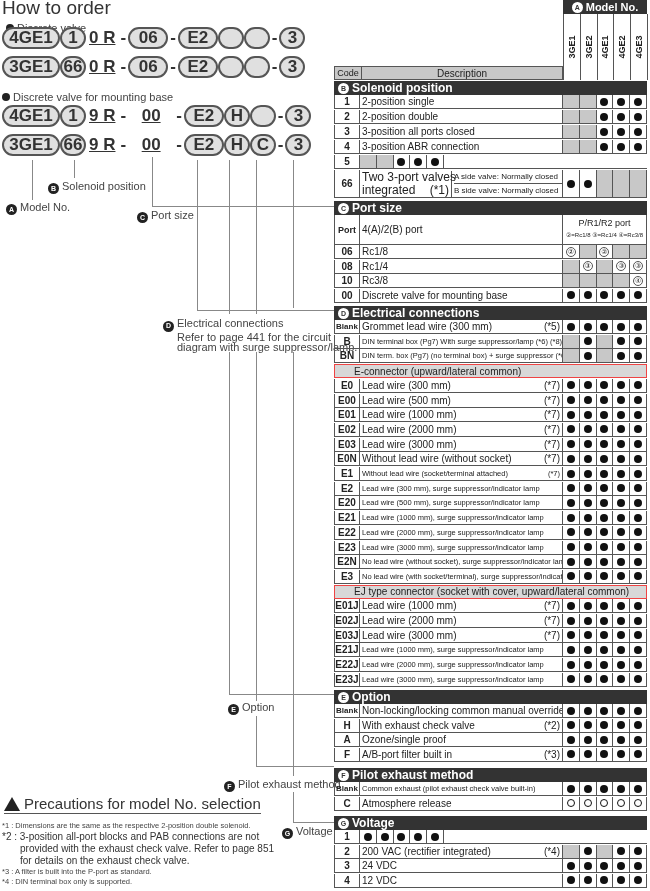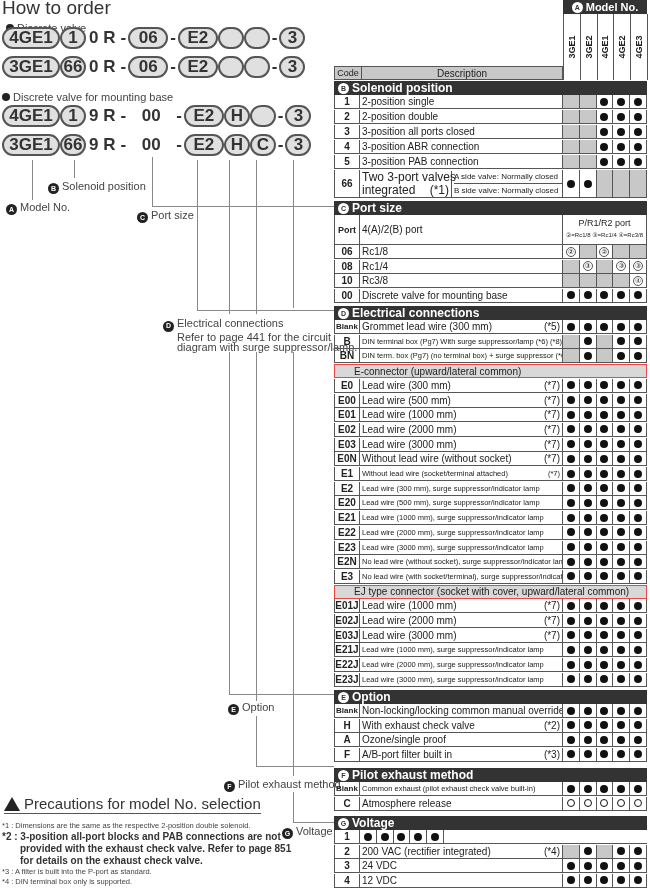--- a/index.html
+++ b/index.html
@@ -9,21 +9,21 @@
   .title { left:2px; top:-3px; font-size:19px; color:#333; }
   .bullet-label { font-size:11px; color:#444; }
   .bullet-label .dot { display:inline-block; width:8px; height:8px; border-radius:50%; background:#222; margin-right:3px; vertical-align:0; }
   .code-row { position:absolute; left:2px; height:24px; display:flex; align-items:center; }
   .pill { height:22px; border:2px solid #555; border-radius:12px; background:#e0e0e0;
           font-weight:bold; font-size:17px; color:#333; display:flex; align-items:center; justify-content:center;
           box-sizing:border-box; }
   .pill.wide { width:58px; }
   .pill.circ { width:26px; padding:0; }
   .pill.mid { width:40px; }
-  .plain { font-weight:bold; font-size:17px; color:#333; padding:0 3px; }
+  .plain { font-weight:bold; font-size:17px; color:#333; padding:0 3px;text-decoration:underline; }
   .dash { font-weight:bold; font-size:17px; color:#333; padding:0 2px; }
   .badge { display:inline-flex; width:11px; height:11px; border-radius:50%; background:#222; color:#fff;
            font-size:7px; font-weight:bold; align-items:center; justify-content:center; margin-right:3px; vertical-align:-1px; }
   .leader { font-size:11px; color:#444; }
   .vline { position:absolute; width:1px; background:#888; }
   .hline { position:absolute; height:1px; background:#888; }
   .model-head { position:absolute; left:563px; top:0; width:84px; height:14px; background:#333; color:#fff;
                 font-weight:bold; font-size:11px; display:flex; align-items:center; justify-content:center; }
   .model-head .badge { background:#fff; color:#333; }
   .model-cols { position:absolute; left:563px; top:14px; width:84px; height:66px; display:flex; border-left:1px solid #555; }
@@ -164,21 +164,21 @@
   <span class="badge">F</span><span>Pilot exhaust method</span>
 </div>
 <div class="abs leader" style="left:282px;top:825px;background:#fff;">
   <span class="badge">G</span><span>Voltage</span>
 </div>
 
 <div class="abs prec-title">
   <span class="prec-icon"></span><span>Precautions for model No. selection</span>
 </div>
 <div class="fn" style="top:821px;"><span>*1</span> <span>: Dimensions are the same as the respective 2-position double solenoid.</span></div>
-<div class="fn big" style="top:831px;font-weight:bold;">
+<div class="fn big" style="top:831px;">
   <div><span>*2</span> <span>: 3-position all-port blocks and PAB connections are not</span></div>
   <div style="padding-left:18px">provided with the exhaust check valve. Refer to page 851</div>
   <div style="padding-left:18px">for details on the exhaust check valve.</div>
 </div>
 <div class="fn" style="top:867px;"><span>*3</span> <span>: A filter is built into the P-port as standard.</span></div>
 <div class="fn" style="top:877px;"><span>*4</span> <span>: DIN terminal box only is supported.</span></div>
 
 <div class="model-head">
   <span class="badge">A</span>
     <span>Model No.</span>
@@ -277,24 +277,20 @@
       </div>
       <div class="cell">
         <span class="dotc"></span>
       </div>
       <div class="cell">
         <span class="dotc"></span>
       </div>
     </div>
     <div class="row" style="top:155px">
       <div class="code" style="">5</div>
-      <div class="desc">
-        <span>3-position PAB connection</span>
-        <span class="note"></span>
-      </div>
       <div class="cell g"></div>
       <div class="cell g"></div>
       <div class="cell">
         <span class="dotc"></span>
       </div>
       <div class="cell">
         <span class="dotc"></span>
       </div>
       <div class="cell">
         <span class="dotc"></span>

